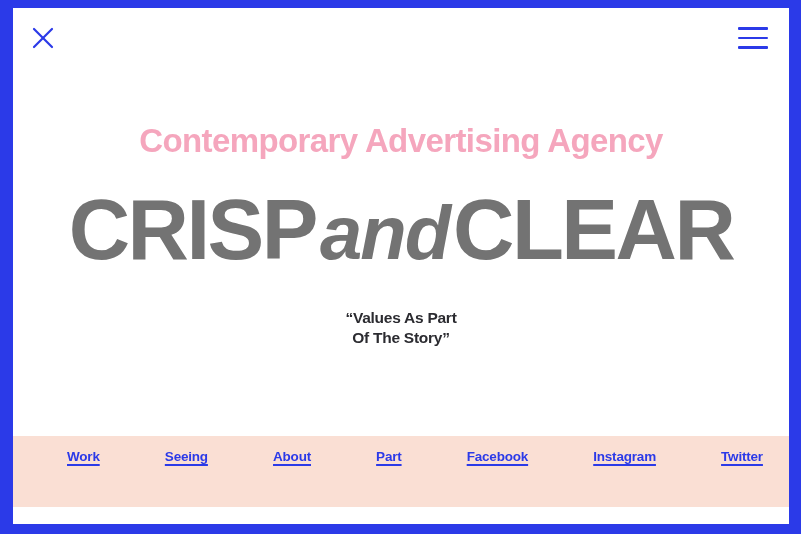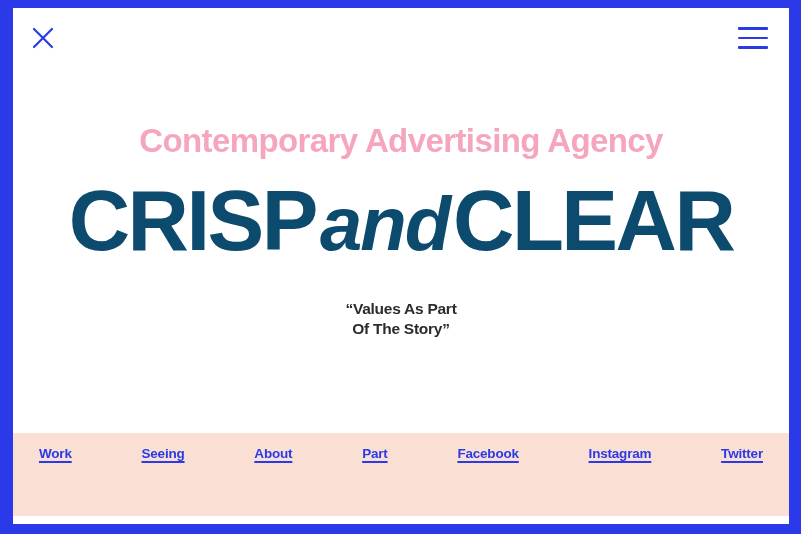--- a/index.html
+++ b/index.html
@@ -95,25 +95,25 @@
     margin-top: 54px;
     font-size: 33px;
     font-weight: 700;
     letter-spacing: -0.6px;
     color: #f5a6bd;
     white-space: nowrap;
     line-height: 1;
   }
 
   #headline {
-    margin-top: 21px;
+    margin-top: 30px;
     font-size: 85px;
     font-weight: 700;
     letter-spacing: -2.5px;
-    color: #0c4a6e;
+    color: #737373;
     white-space: nowrap;
     line-height: 1;
   }
   #headline .and {
     font-style: italic;
     text-transform: none;
     font-size: 76px;
     letter-spacing: -2px;
     padding: 0 4px;
   }
@@ -134,25 +134,26 @@
     text-align: center;
     letter-spacing: -0.25px;
     white-space: pre-line;
   }
 
   
   #footer {
     position: absolute;
     left: 0;
     right: 0;
-    bottom: 8px;
-    height: 83px;
+    bottom: 17px;
+    height: 71px;
     background: #fadfd4;
     display: flex;
     align-items: flex-start;
+    padding-left: 28px;
   }
   #footer-links {
     width: 100%;
     display: flex;
     justify-content: space-between;
     padding: 13px 26px 0 26px;
     box-sizing: border-box;
   }
   .footer-link {
     font-size: 13.5px;

